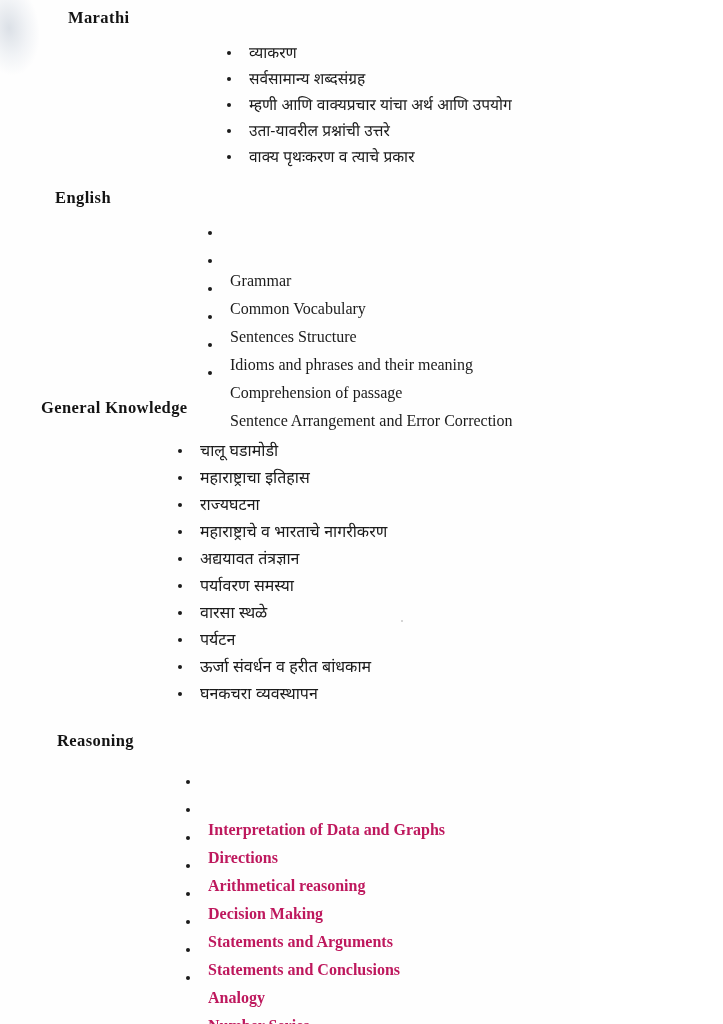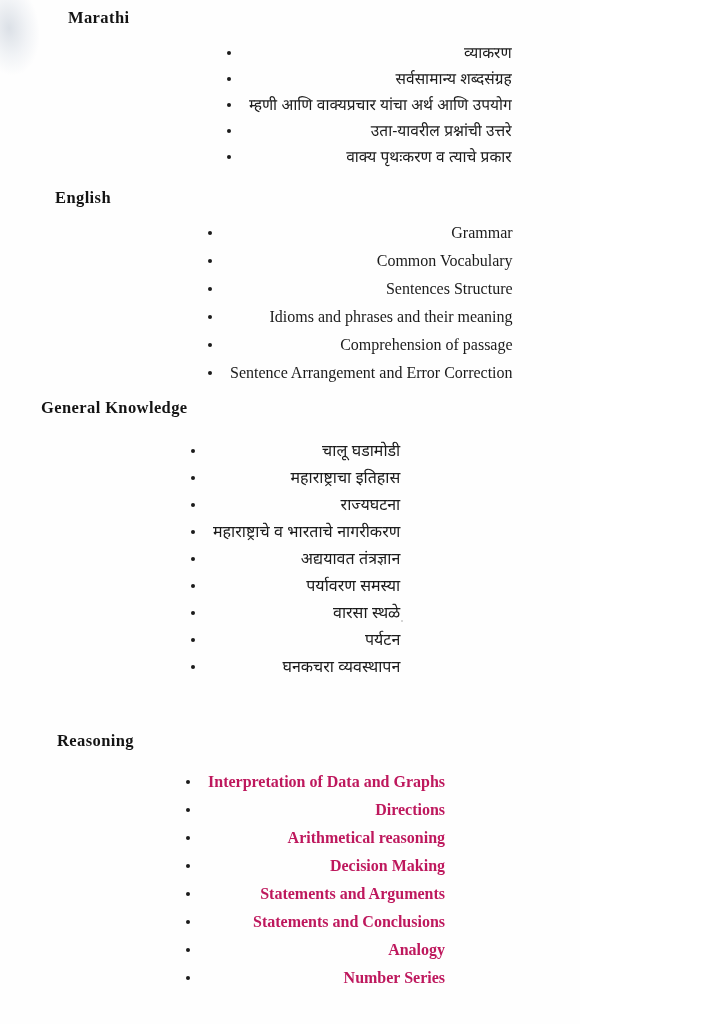--- a/index.html
+++ b/index.html
@@ -49,21 +49,20 @@
   .bullet-list {
     position: absolute;
     list-style: none;
     margin: 0;
     padding: 0;
   }
   .bullet-item {
     position: relative;
     white-space: nowrap;
     display: block;
-    text-align: right;
   }
   .bullet-dot {
     position: absolute;
     left: 0;
     top: 50%;
     width: 4px;
     height: 4px;
     margin-top: -2px;
     background: #1b1b1b;
     border-radius: 50%;
@@ -73,20 +72,21 @@
   }
 
   
   .latin .bullet-item {
     font-size: 16px;
     line-height: 28px;
     height: 28px;
   }
   .latin .bullet-text {
     padding-left: 22px;
+    margin-top: 48px;
   }
 
   
   .deva .bullet-item {
     font-family: "Liberation Sans", "DejaVu Sans", sans-serif;
     font-size: 16px;
     line-height: 27px;
     height: 27px;
   }
   .deva .bullet-text {
@@ -170,21 +170,21 @@
       <li class="bullet-item">
         <span class="bullet-dot"></span>
         <span class="bullet-text">Sentence Arrangement and Error Correction</span>
       </li>
     </ul>
   </div>
 
   <div class="section" style="left:0; top:0; width:723px;">
     <div class="heading" style="position:absolute; left:41px; top:398px;">General Knowledge</div>
 
-    <ul class="bullet-list deva" style="left:191px; top:437px;">
+    <ul class="bullet-list deva" style="left:178px; top:437px;">
       <li class="bullet-item">
         <span class="bullet-dot"></span>
         <span class="bullet-text">चालू घडामोडी</span>
       </li>
       <li class="bullet-item">
         <span class="bullet-dot"></span>
         <span class="bullet-text">महाराष्ट्राचा इतिहास</span>
       </li>
       <li class="bullet-item">
         <span class="bullet-dot"></span>
@@ -205,20 +205,24 @@
       <li class="bullet-item">
         <span class="bullet-dot"></span>
         <span class="bullet-text">वारसा स्थळे</span>
       </li>
       <li class="bullet-item">
         <span class="bullet-dot"></span>
         <span class="bullet-text">पर्यटन</span>
       </li>
       <li class="bullet-item">
         <span class="bullet-dot"></span>
+        <span class="bullet-text">ऊर्जा संवर्धन व हरीत बांधकाम</span>
+      </li>
+      <li class="bullet-item">
+        <span class="bullet-dot"></span>
         <span class="bullet-text">घनकचरा व्यवस्थापन</span>
       </li>
     </ul>
   </div>
 
   <div class="section" style="left:0; top:0; width:723px;">
     <div class="heading" style="position:absolute; left:37px; top:731px;margin-left:20px;">Reasoning</div>
 
     <ul class="bullet-list latin reasoning-list" style="left:186px; top:768px;">
       <li class="bullet-item">

